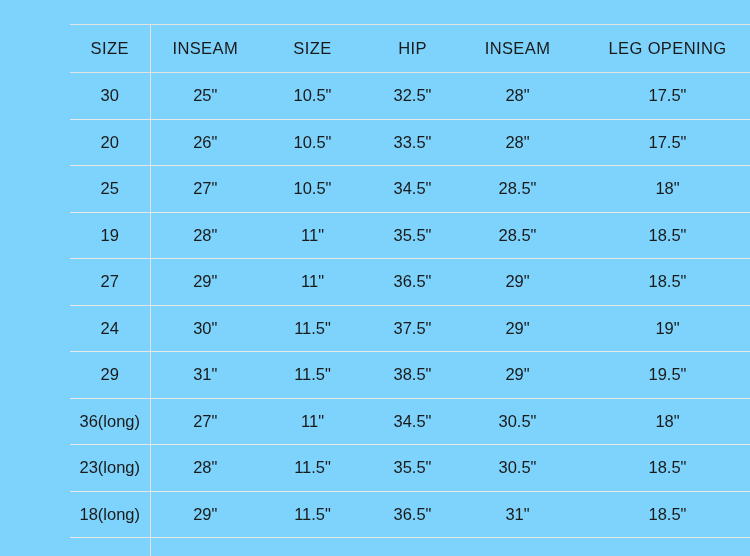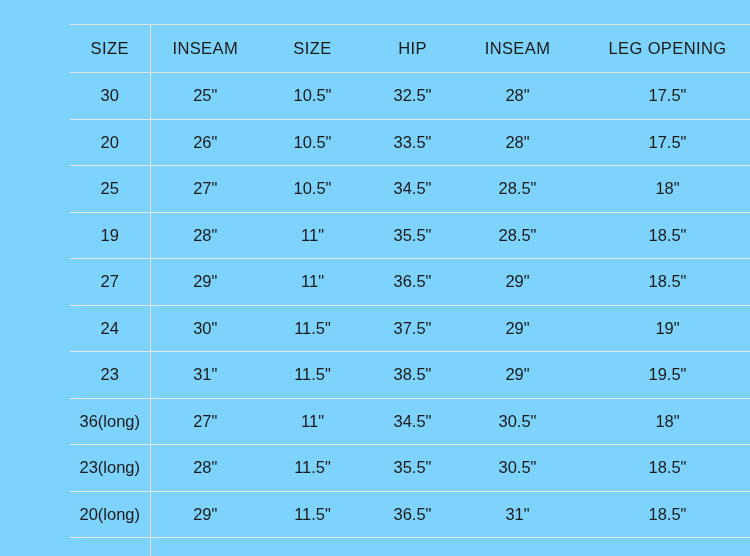--- a/index.html
+++ b/index.html
@@ -147,21 +147,21 @@
       </tr>
       <tr>
         <td class="col-first">24</td>
         <td>30"</td>
         <td>11.5"</td>
         <td>37.5"</td>
         <td>29"</td>
         <td>19"</td>
       </tr>
       <tr>
-        <td class="col-first">23</td>
+        <td class="col-first">29</td>
         <td>31"</td>
         <td>11.5"</td>
         <td>38.5"</td>
         <td>29"</td>
         <td>19.5"</td>
       </tr>
       <tr>
         <td class="col-first">36(long)</td>
         <td>27"</td>
         <td>11"</td>
@@ -171,21 +171,21 @@
       </tr>
       <tr>
         <td class="col-first">23(long)</td>
         <td>28"</td>
         <td>11.5"</td>
         <td>35.5"</td>
         <td>30.5"</td>
         <td>18.5"</td>
       </tr>
       <tr>
-        <td class="col-first">20(long)</td>
+        <td class="col-first">18(long)</td>
         <td>29"</td>
         <td>11.5"</td>
         <td>36.5"</td>
         <td>31"</td>
         <td>18.5"</td>
       </tr>
     </tbody>
   </table>
 
   <div class="tail-rule"></div>

